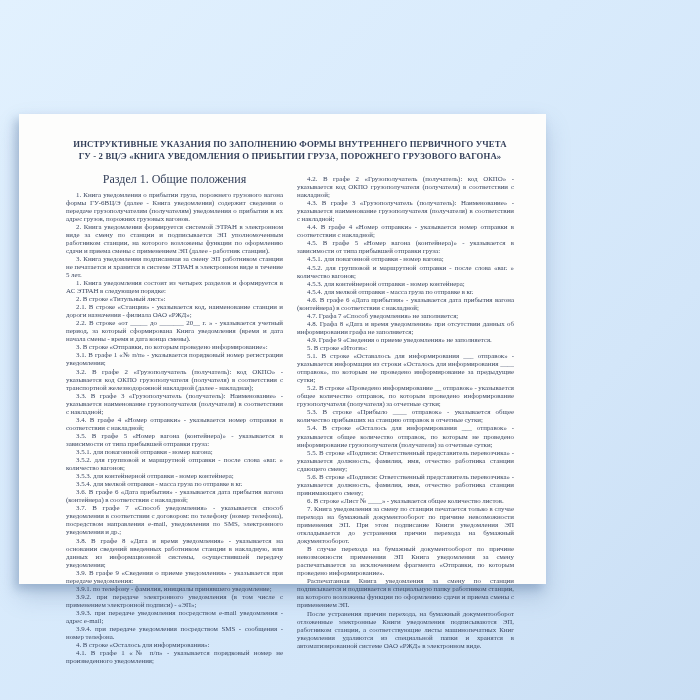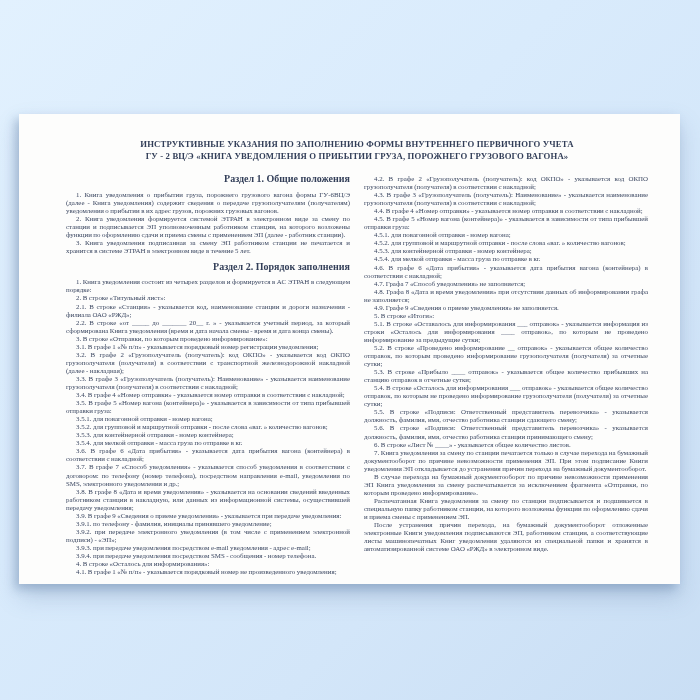--- a/index.html
+++ b/index.html
@@ -10,21 +10,21 @@
     overflow: hidden;
   }
   body {
     background: linear-gradient(135deg, #e2f1fe 0%, #d9ebfc 40%, #d3e6f9 70%, #c9def4 100%);
     font-family: "Liberation Serif", "DejaVu Serif", serif;
   }
   .paper {
     position: absolute;
     left: 19px;
     top: 114px;
-    width: 661px;
+    width: 527px;
     height: 470px;
     background: #fdfdfc;
     box-shadow: -4px 5px 9px rgba(96, 126, 166, 0.38),
                 0 12px 22px rgba(96, 126, 166, 0.30);
     box-sizing: border-box;
     padding: 25px 32px 20px 47px;
     color: #3a4660;
   }
   .doc-title {
     text-align: center;
@@ -49,45 +49,44 @@
     margin: 0;
     font-size: 6.9px;
     line-height: 8.05px;
     text-align: justify;
     text-indent: 10px;
     color: #3a4660;
     word-spacing: -0.2px;
   }
   .doc-heading {
     margin: 8px 0 7px 0;
-    font-size: 10px;
+    font-size: 12px;
     line-height: 8.5px;
-    font-weight: bold;
-    text-align: right;
+    font-weight: normal;
+    text-align: center;
     color: #323e58;
   }
   .col .doc-heading:first-child {
     margin-top: 0;
   }
 </style>
 </head>
 <body>
 
 <div class="paper">
   <div class="doc-title">
     <div>ИНСТРУКТИВНЫЕ УКАЗАНИЯ ПО ЗАПОЛНЕНИЮ ФОРМЫ ВНУТРЕННЕГО ПЕРВИЧНОГО УЧЕТА</div>
     <div>ГУ - 2 ВЦ/Э «КНИГА УВЕДОМЛЕНИЯ О ПРИБЫТИИ ГРУЗА, ПОРОЖНЕГО ГРУЗОВОГО ВАГОНА»</div>
   </div>
   <div class="columns">
     <div class="col">
         <p class="doc-heading">Раздел 1. Общие положения</p>
         <p class="doc-para">1. Книга уведомления о прибытии груза, порожнего грузового вагона формы ГУ-6ВЦ/Э (далее - Книга уведомления) содержит сведения о передаче грузополучателям (получателям) уведомления о прибытии в их адрес грузов, порожних грузовых вагонов.</p>
         <p class="doc-para">2. Книга уведомления формируется системой ЭТРАН в электронном виде за смену по станции и подписывается ЭП уполномоченным работником станции, на которого возложены функции по оформлению сдачи и приема смены с применением ЭП (далее - работник станции).</p>
         <p class="doc-para">3. Книга уведомления подписанная за смену ЭП работником станции не печатается и хранится в системе ЭТРАН в электронном виде в течение 5 лет.</p>
-        <p class="doc-heading">Раздел 2. Порядок заполнения</p>
         <p class="doc-para">1. Книга уведомления состоит из четырех разделов и формируется в АС ЭТРАН в следующем порядке:</p>
         <p class="doc-para">2. В строке «Титульный лист»:</p>
         <p class="doc-para">2.1. В строке «Станция» - указывается код, наименование станции и дороги назначения - филиала ОАО «РЖД»;</p>
         <p class="doc-para">2.2. В строке «от _____ до _______ 20__ г. » - указывается учетный период, за который сформирована Книга уведомления (время и дата начала смены - время и дата конца смены).</p>
         <p class="doc-para">3. В строке «Отправки, по которым проведено информирование»:</p>
         <p class="doc-para">3.1. В графе 1 «№ п/п» - указывается порядковый номер регистрации уведомления;</p>
         <p class="doc-para">3.2. В графе 2 «Грузополучатель (получатель): код ОКПО» - указывается код ОКПО грузополучателя (получателя) в соответствии с транспортной железнодорожной накладной (далее - накладная);</p>
         <p class="doc-para">3.3. В графе 3 «Грузополучатель (получатель): Наименование» - указывается наименование грузополучателя (получателя) в соответствии с накладной;</p>
         <p class="doc-para">3.4. В графе 4 «Номер отправки» - указывается номер отправки в соответствии с накладной;</p>
         <p class="doc-para">3.5. В графе 5 «Номер вагона (контейнера)» - указывается в зависимости от типа прибывшей отправки груза:</p>

